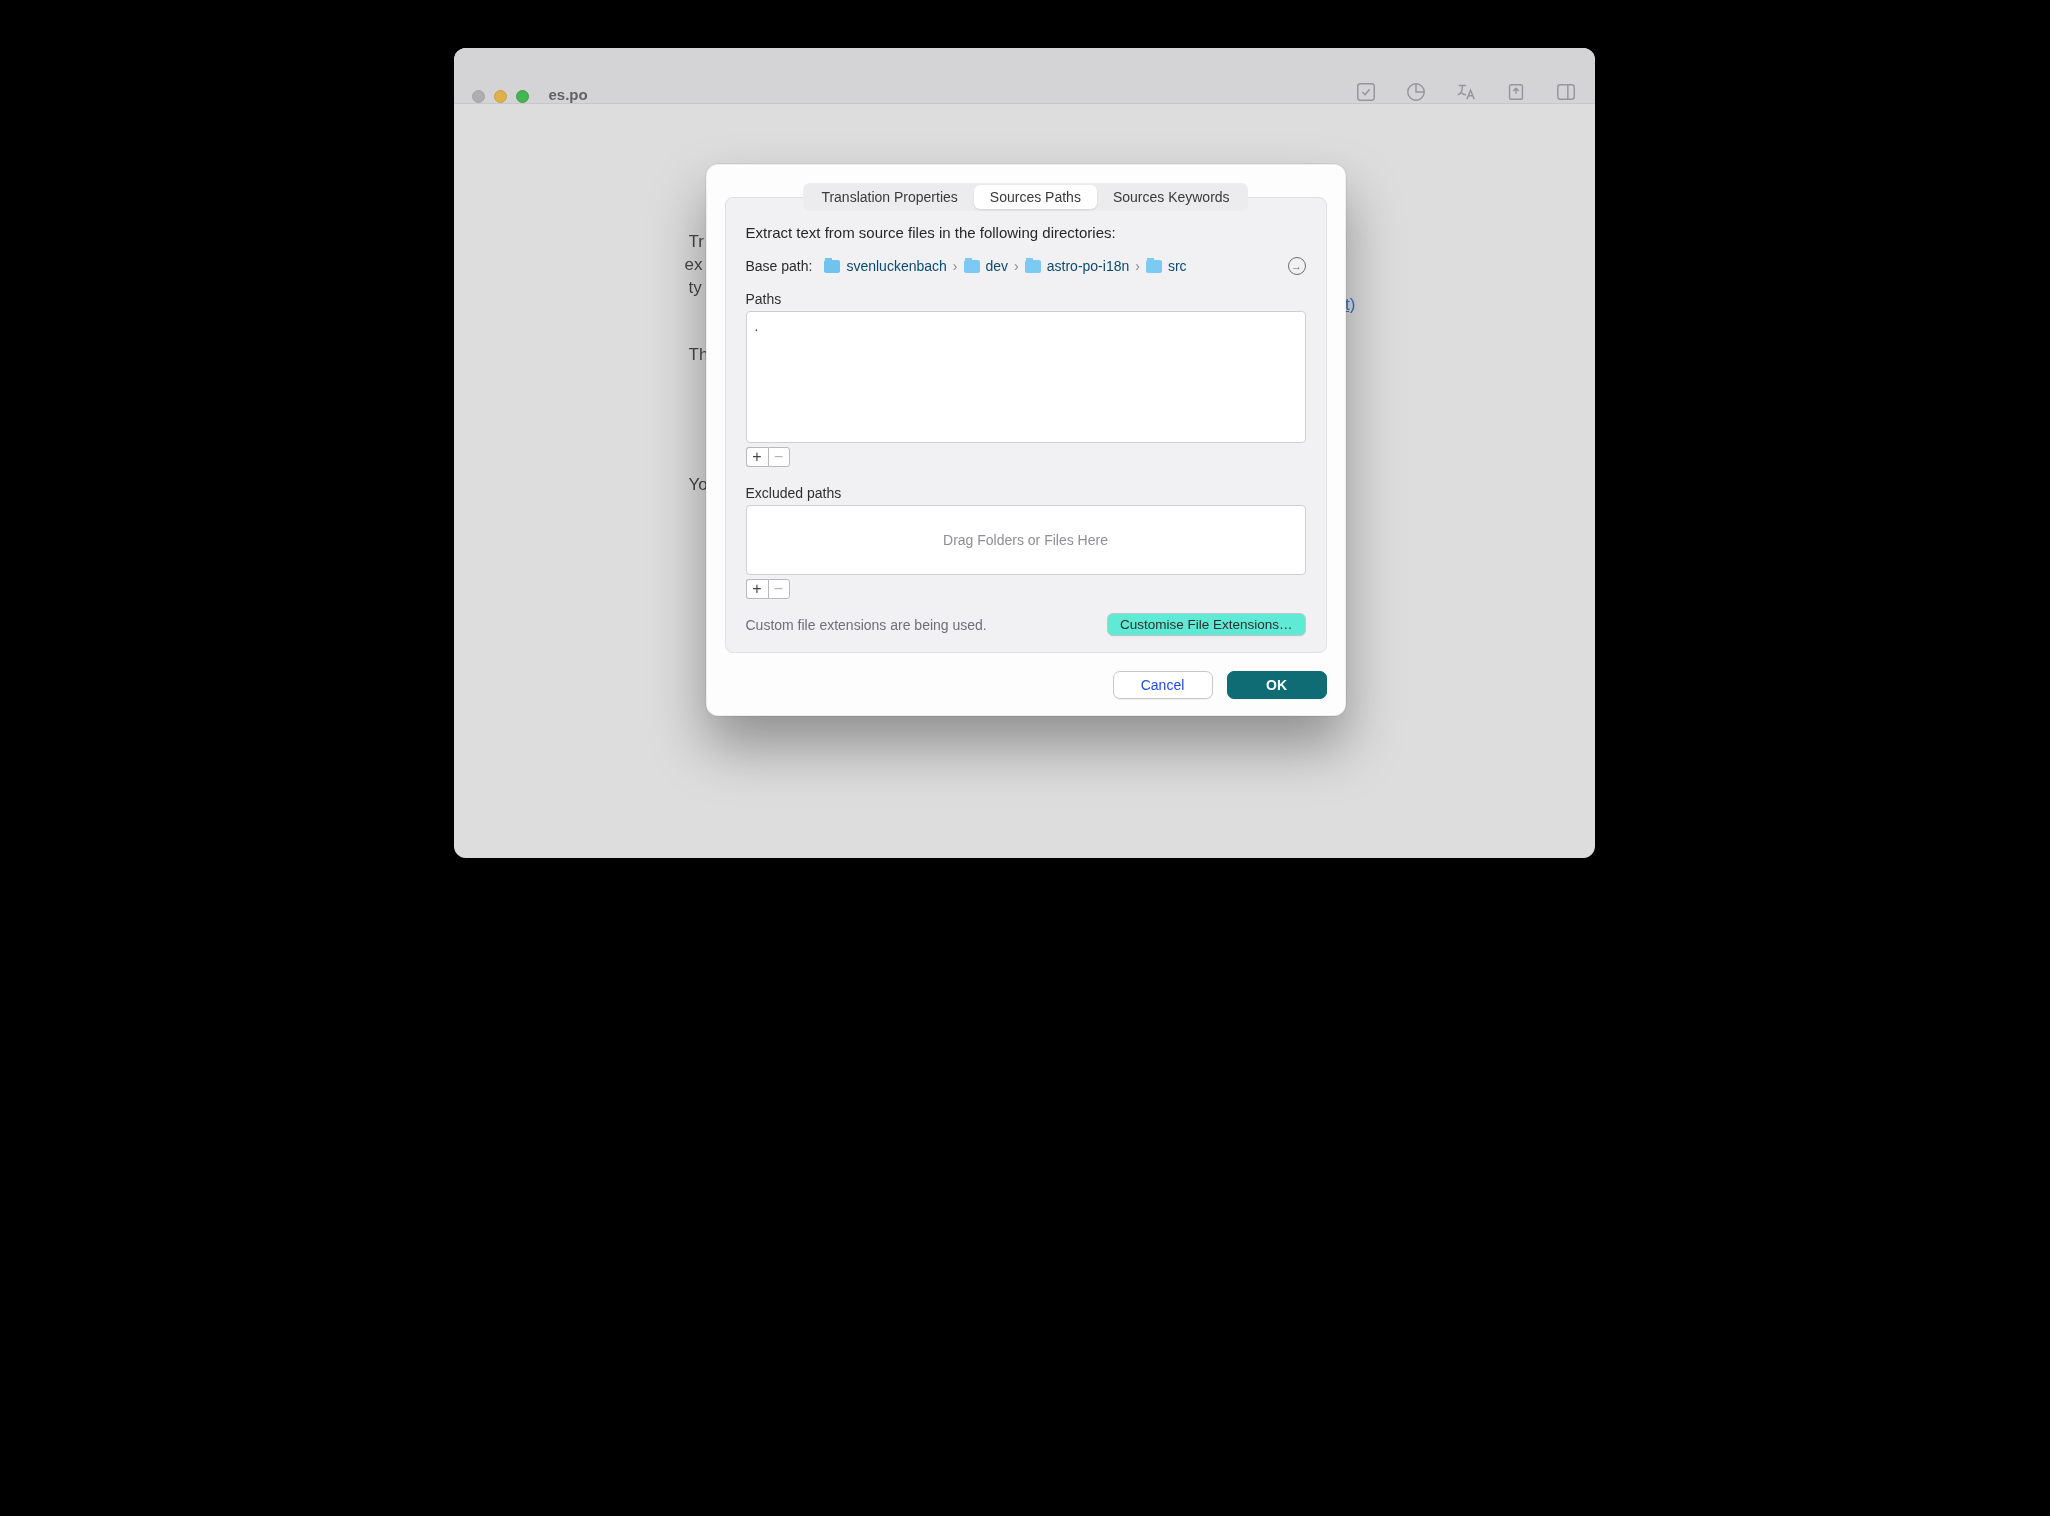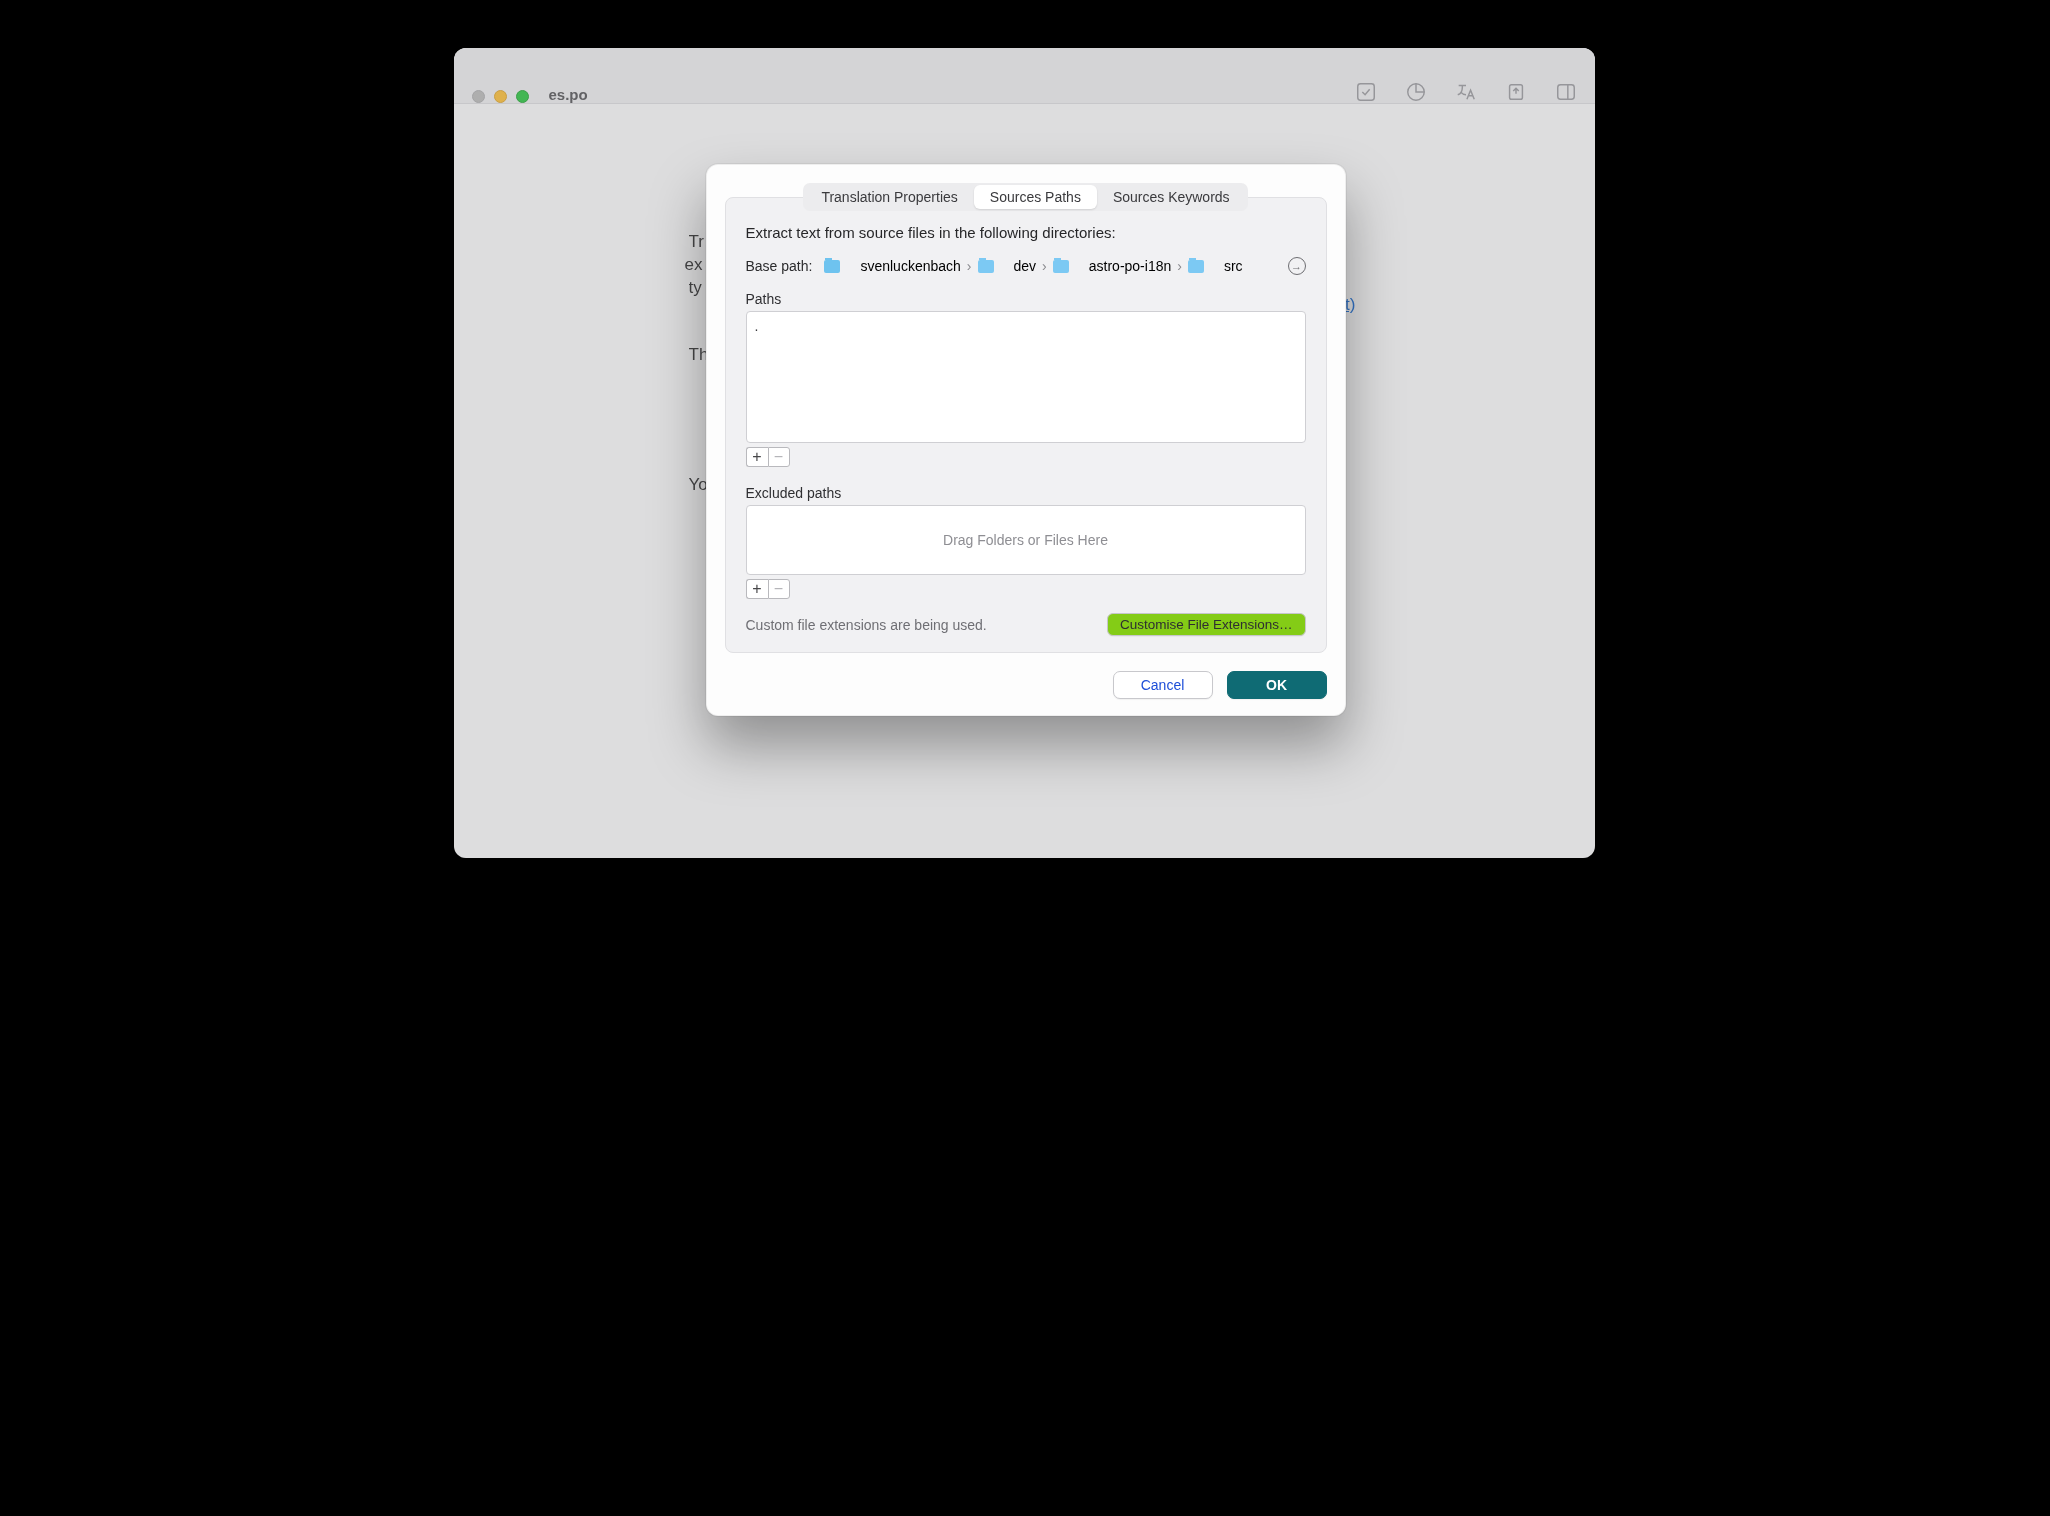--- a/index.html
+++ b/index.html
@@ -126,21 +126,21 @@
   .folder-icon {
     width:16px; height:13px; border-radius:2px;
     background:#7cc9f3;
     position:relative; display:inline-block; flex-shrink:0;
   }
   .folder-icon.home { background:#6ec3ef; }
   .folder-icon::before{
     content:""; position:absolute; left:1px; top:-3px; width:7px; height:3px; border-radius:1px 1px 0 0;
     background:inherit;
   }
-  .crumb-name { color:#000000;margin-left:14px; }
+  .crumb-name { color:#0c4a6e; }
   .crumb-sep  { color:#8a8a8e; }
   .nav-arrow {
     width:18px;height:18px;border:1.4px solid #6d6d71;border-radius:50%;
     display:flex;align-items:center;justify-content:center;color:#6d6d71;flex-shrink:0;font-size:11px;
   }
 
   .section-label { font-size:14px; color:#2f2f32; margin-bottom:4px; margin-top:6px; }
 
   .listbox {
     width:100%;
@@ -157,21 +157,21 @@
     display:flex; align-items:center; justify-content:center; font-size:16px; line-height:1;
     color:#464649;
   }
   .step-btn:first-child { border-right:none; border-radius:3px 0 0 3px; }
   .step-btn:last-child  { border-radius:0 3px 3px 0; color:#b2b2b6; }
 
   .ext-row { display:flex; align-items:center; margin-top:14px; }
   .ext-note { font-size:14px; color:#6f6f74; }
   .ext-btn {
     margin-left:auto;
-    background:#84cc16; border:1px solid #c6c6ca; border-radius:6px;
+    background:#5eead4; border:1px solid #c6c6ca; border-radius:6px;
     padding:3px 12px; font-size:13.5px; color:#2e2e31;
     box-shadow: 0 1px 1px rgba(0,0,0,.04);
   }
 
   .dlg-buttons { display:flex; justify-content:flex-end; gap:14px; margin-top:18px; }
   .btn {
     min-width:100px; padding:5px 20px; font-size:14px; border-radius:7px;
     border:1px solid #c8c8cc; background:#fff; color:#1d4ed8;
     box-shadow: 0 1px 1px rgba(0,0,0,.05);
   }

